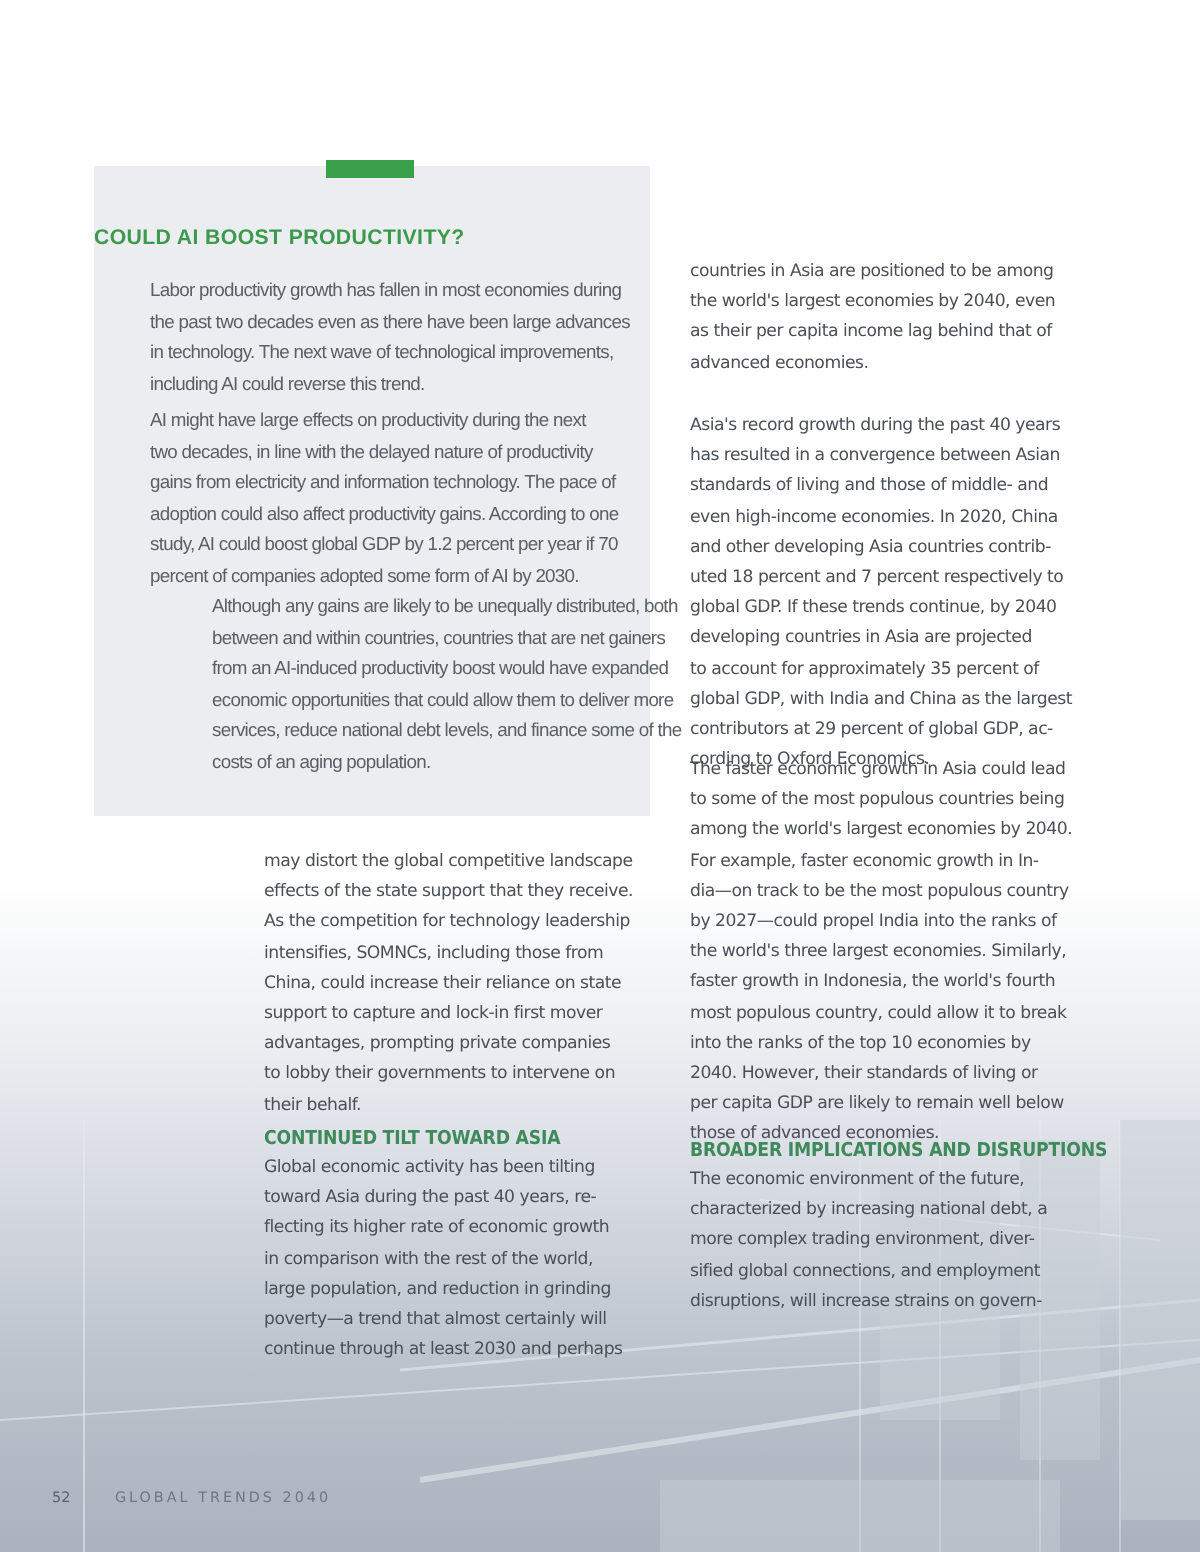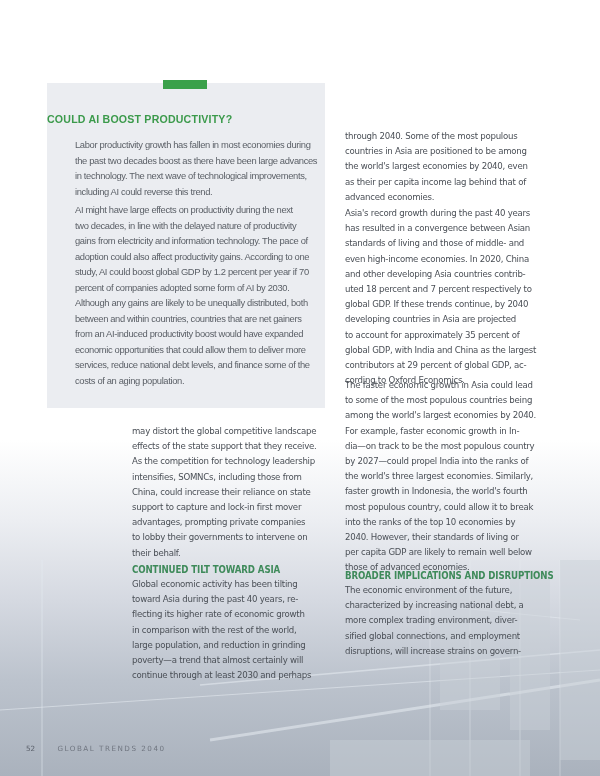--- a/index.html
+++ b/index.html
@@ -76,33 +76,33 @@
     <rect x="330" y="180" width="200" height="36"></rect>
   </g>
 </svg>
 
 <div class="sidebar-box"></div>
 <div class="green-tab"></div>
 <div class="box-title">COULD AI BOOST PRODUCTIVITY?</div>
 
 <div class="box-para" style="top:137px;">
   <span class="line">Labor productivity growth has fallen in most economies during</span>
-  <span class="line">the past two decades boost as there have been large advances</span>
+  <span class="line">the past two decades even as there have been large advances</span>
   <span class="line">in technology. The next wave of technological improvements,</span>
   <span class="line">including AI could reverse this trend.</span>
 </div>
 <div class="box-para" style="top:202px;">
   <span class="line">AI might have large effects on productivity during the next</span>
   <span class="line">two decades, in line with the delayed nature of productivity</span>
   <span class="line">gains from electricity and information technology. The pace of</span>
   <span class="line">adoption could also affect productivity gains. According to one</span>
   <span class="line">study, AI could boost global GDP by 1.2 percent per year if 70</span>
   <span class="line">percent of companies adopted some form of AI by 2030.</span>
 </div>
-<div class="box-para" style="top:295px;">
+<div class="box-para" style="top:295px;margin-left:31px;">
   <span class="line">Although any gains are likely to be unequally distributed, both</span>
   <span class="line">between and within countries, countries that are net gainers</span>
   <span class="line">from an AI-induced productivity boost would have expanded</span>
   <span class="line">economic opportunities that could allow them to deliver more</span>
   <span class="line">services, reduce national debt levels, and finance some of the</span>
   <span class="line">costs of an aging population.</span>
 </div>
 
 <div class="col-text" style="left:132px; top:424px;">
   <span class="line">may distort the global competitive landscape</span>
@@ -120,21 +120,20 @@
   <span class="line">Global economic activity has been tilting</span>
   <span class="line">toward Asia during the past 40 years, re-</span>
   <span class="line">flecting its higher rate of economic growth</span>
   <span class="line">in comparison with the rest of the world,</span>
   <span class="line">large population, and reduction in grinding</span>
   <span class="line">poverty—a trend that almost certainly will</span>
   <span class="line">continue through at least 2030 and perhaps</span>
 </div>
 
 <div class="col-text" style="left:345px; top:129px;">
-  <span class="line">through 2040. Some of the most populous</span>
   <span class="line">countries in Asia are positioned to be among</span>
   <span class="line">the world's largest economies by 2040, even</span>
   <span class="line">as their per capita income lag behind that of</span>
   <span class="line">advanced economies.</span>
 </div>
 <div class="col-text" style="left:345px; top:206px;">
   <span class="line">Asia's record growth during the past 40 years</span>
   <span class="line">has resulted in a convergence between Asian</span>
   <span class="line">standards of living and those of middle- and</span>
   <span class="line">even high-income economies. In 2020, China</span>

